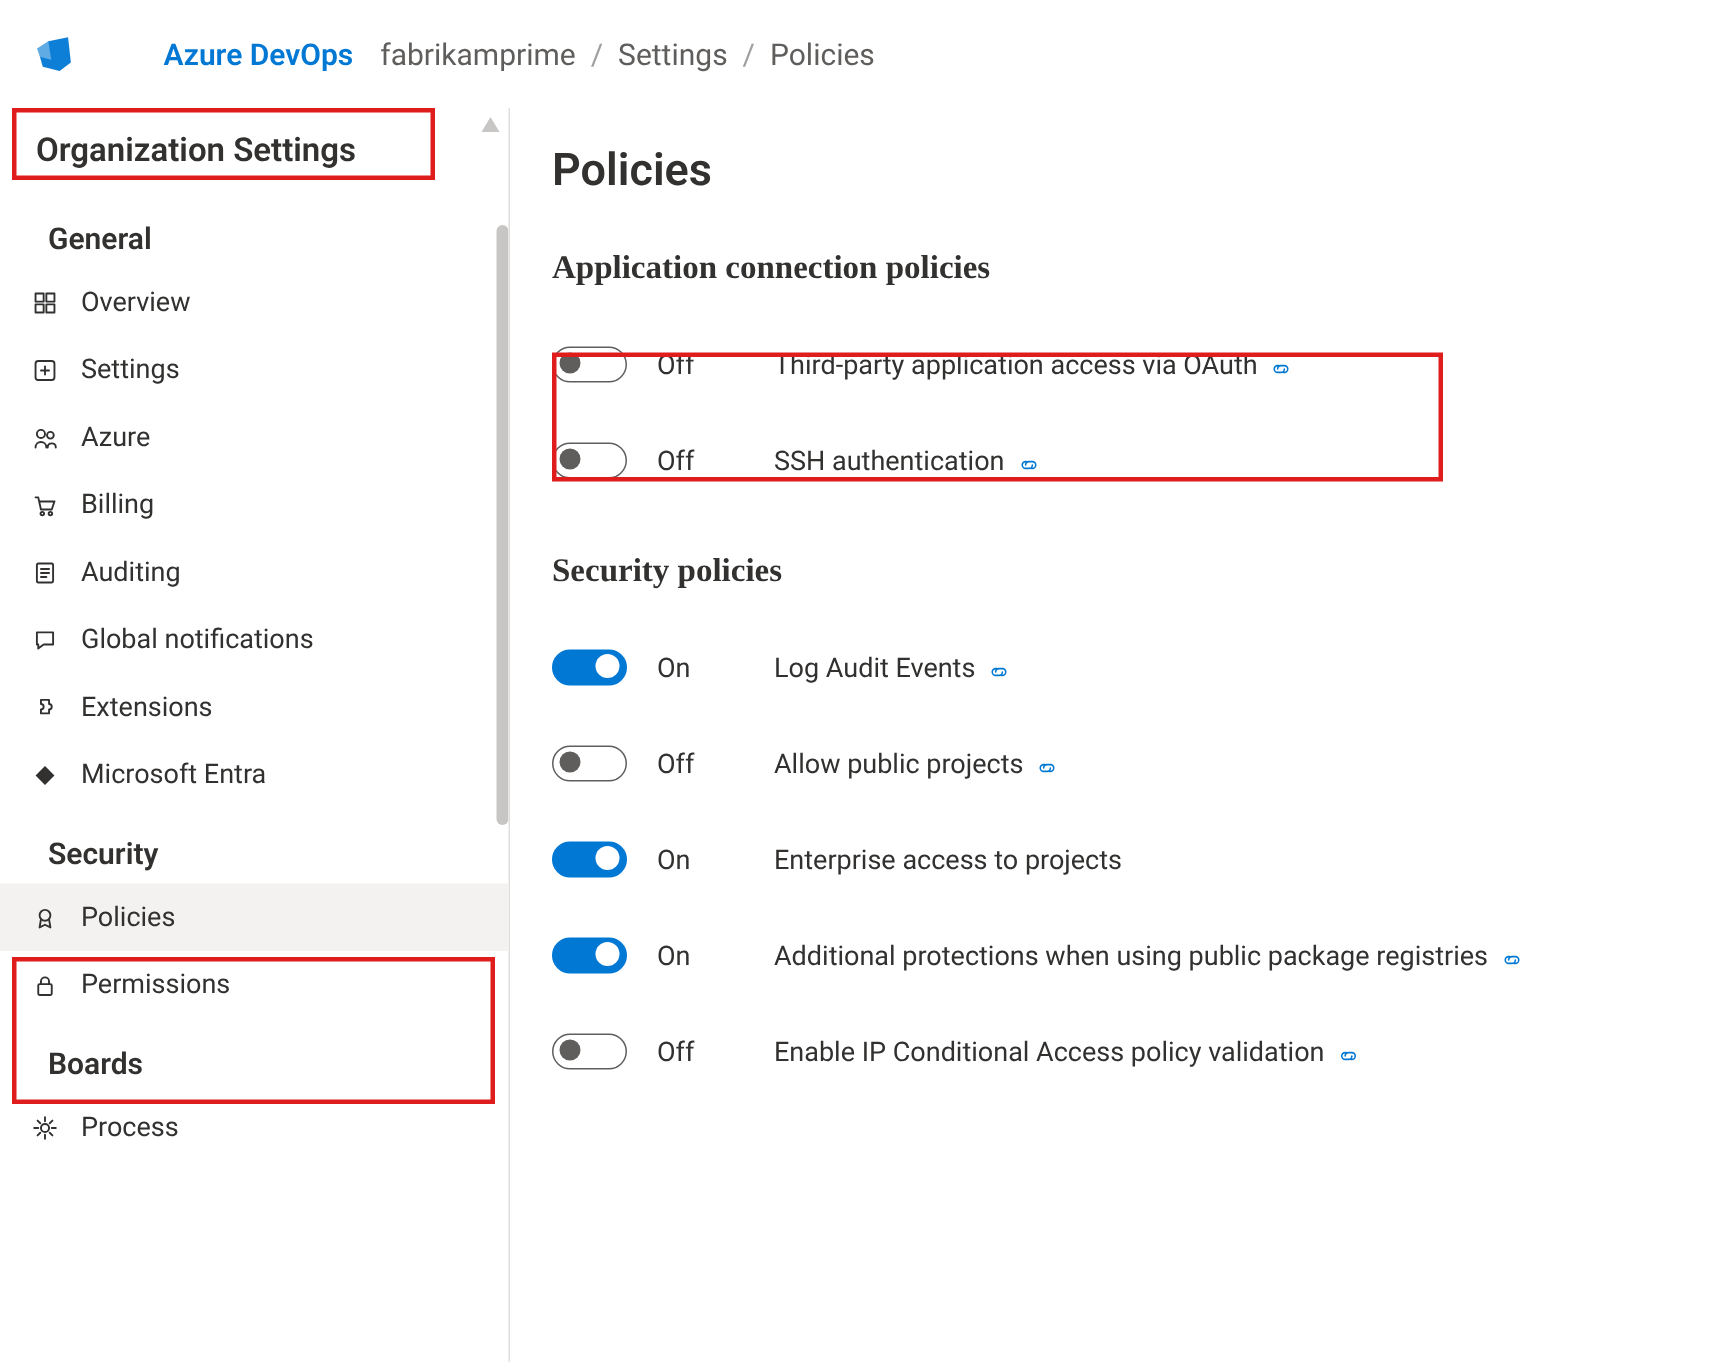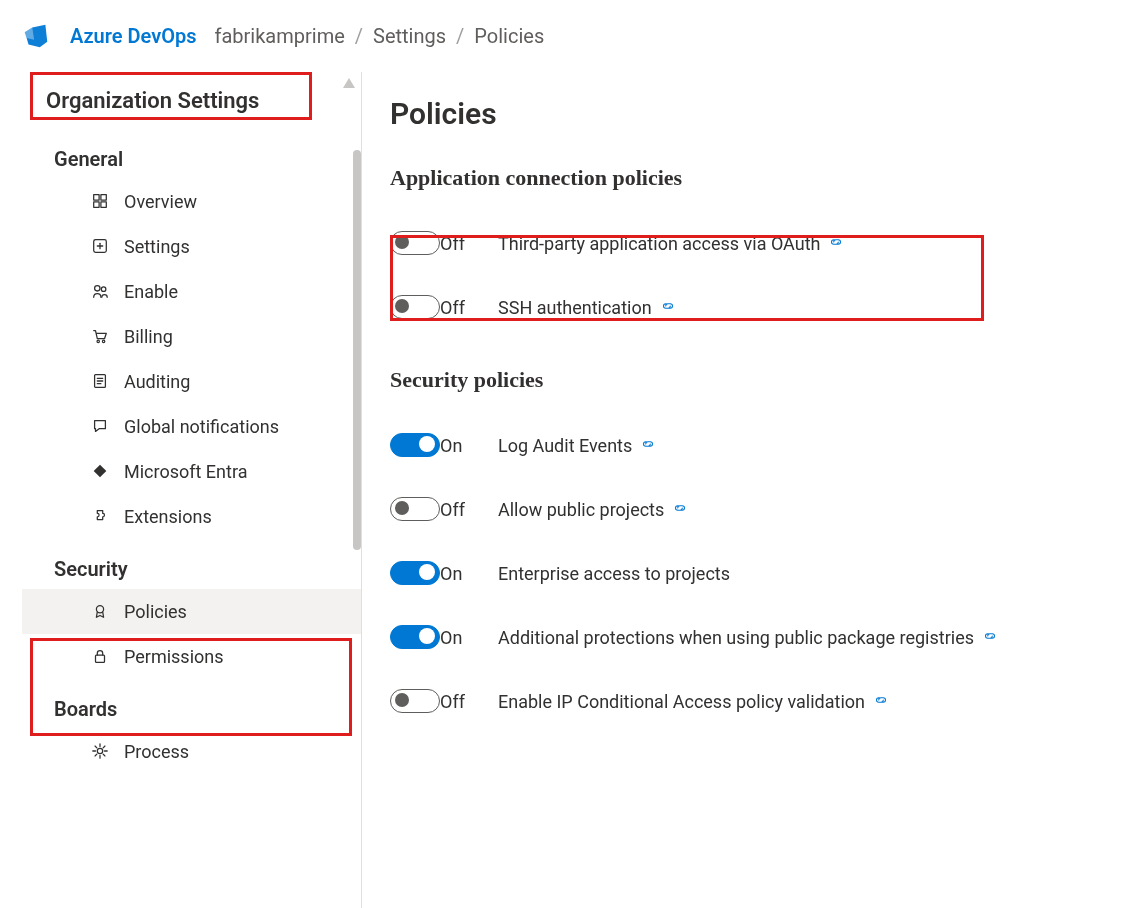--- a/index.html
+++ b/index.html
@@ -22,20 +22,21 @@
   }
   .logo {
     width: 32px; height: 32px;
     display: flex; align-items: center; justify-content: center;
   }
   .brand {
     color: #0078d4;
     font-weight: 600;
     font-size: 20px;
     cursor: pointer;
+    margin-left: 39px;
   }
   .crumbs {
     display: flex;
     align-items: center;
     gap: 10px;
     font-size: 20px;
     color: #605e5c;
   }
   .crumb-sep { color: #a19f9d; }
   .crumb { cursor: pointer; }
@@ -43,21 +44,20 @@
   .body {
     display: flex;
     height: calc(908px - 72px);
   }
   .sidebar {
     width: 340px;
     border-right: 1px solid #e1dfdd;
     padding: 8px 0 0 0;
     position: relative;
     overflow: hidden;
-    margin-left: 22px;
   }
   .scroll-arrow {
     position: absolute;
     top: 6px; right: 6px;
     width: 0; height: 0;
     border-left: 6px solid transparent;
     border-right: 6px solid transparent;
     border-bottom: 10px solid #c8c6c4;
   }
   .sb-scrollbar {
@@ -86,23 +86,23 @@
     font-weight: 600;
     padding: 8px 20px 16px 24px;
   }
   .sb-section-heading {
     font-size: 20px;
     font-weight: 600;
     padding: 18px 20px 8px 32px;
   }
   .sb-item {
     display: flex;
-    align-items: flex-start;
+    align-items: center;
     gap: 14px;
-    padding: 12px 20px 12px 68px;
+    padding: 12px 20px 12px 20px;
     font-size: 18px;
     cursor: pointer;
   }
   .sb-item.active {
     background: #f3f2f1;
   }
   .sb-icon {
     width: 20px; height: 20px;
     display: flex; align-items: center; justify-content: center;
     flex-shrink: 0;
@@ -119,20 +119,21 @@
   }
   .section-heading {
     font-size: 22px;
     font-weight: 600;
     margin-bottom: 20px;
     font-family: Liberation Serif, serif;
   }
   .policy-row {
     display: flex;
     align-items: center;
+    gap: 20px;
     padding: 20px 0;
     position: relative;
   }
   .toggle {
     width: 50px; height: 24px;
     border-radius: 12px;
     border: 1.5px solid #605e5c;
     position: relative;
     cursor: pointer;
     background: #fff;
@@ -154,21 +155,21 @@
     left: auto; right: 4px;
     width: 16px; height: 16px; top: 2px;
   }
   .toggle-label {
     font-size: 18px;
     width: 58px;
   }
   .policy-label {
     font-size: 18px;
     display: flex;
-    align-items: center;
+    align-items: flex-end;
     gap: 8px;
   }
   .link-icon {
     display: inline-flex;
     width: 16px; height: 14px;
     color: #0078d4;
   }
   .section-spacer { height: 28px; }
   .highlight-box-oauth {
     position: absolute;
@@ -232,21 +233,21 @@
         </div>
         <div class="sb-item">
           <span class="sb-icon">
             <svg viewBox="0 0 20 20" width="18" height="18">
               <circle cx="7" cy="7" r="3" stroke="#323130" stroke-width="1.4" fill="none" stroke-linecap="round" stroke-linejoin="round"></circle>
               <circle cx="14" cy="8" r="2.5" stroke="#323130" stroke-width="1.4" fill="none" stroke-linecap="round" stroke-linejoin="round"></circle>
               <path d="M3 17c0-2.5 2-4 4-4s4 1.5 4 4" stroke="#323130" stroke-width="1.4" fill="none" stroke-linecap="round" stroke-linejoin="round"></path>
               <path d="M12 17c0-2 1.5-3 3-3s3 1 3 3" stroke="#323130" stroke-width="1.4" fill="none" stroke-linecap="round" stroke-linejoin="round"></path>
             </svg>
           </span>
-          <span>Enable</span>
+          <span>Azure</span>
         </div>
         <div class="sb-item">
           <span class="sb-icon">
             <svg viewBox="0 0 20 20" width="18" height="18">
               <path d="M3 4h2l2 9h8l2-6H6" stroke="#323130" stroke-width="1.4" fill="none" stroke-linecap="round" stroke-linejoin="round"></path>
               <circle cx="8" cy="16" r="1.3" stroke="#323130" stroke-width="1.4" fill="none" stroke-linecap="round" stroke-linejoin="round"></circle>
               <circle cx="14" cy="16" r="1.3" stroke="#323130" stroke-width="1.4" fill="none" stroke-linecap="round" stroke-linejoin="round"></circle>
             </svg>
           </span>
           <span>Billing</span>
@@ -266,32 +267,32 @@
           <span class="sb-icon">
             <svg viewBox="0 0 20 20" width="18" height="18">
               <path d="M4 4h12v9H9l-4 3v-3H4z" stroke="#323130" stroke-width="1.4" fill="none" stroke-linecap="round" stroke-linejoin="round"></path>
             </svg>
           </span>
           <span>Global notifications</span>
         </div>
         <div class="sb-item">
           <span class="sb-icon">
             <svg viewBox="0 0 20 20" width="18" height="18">
+              <path d="M7 4h6v3a2 2 0 1 1 0 4v3H7v-3a2 2 0 1 0 0-4z" stroke="#323130" stroke-width="1.4" fill="none" stroke-linecap="round" stroke-linejoin="round"></path>
+            </svg>
+          </span>
+          <span>Extensions</span>
+        </div>
+        <div class="sb-item">
+          <span class="sb-icon">
+            <svg viewBox="0 0 20 20" width="18" height="18">
               <path d="M10 3l7 7-7 7-7-7z" fill="#323130"></path>
             </svg>
           </span>
           <span>Microsoft Entra</span>
-        </div>
-        <div class="sb-item">
-          <span class="sb-icon">
-            <svg viewBox="0 0 20 20" width="18" height="18">
-              <path d="M7 4h6v3a2 2 0 1 1 0 4v3H7v-3a2 2 0 1 0 0-4z" stroke="#323130" stroke-width="1.4" fill="none" stroke-linecap="round" stroke-linejoin="round"></path>
-            </svg>
-          </span>
-          <span>Extensions</span>
         </div>
         <div class="sb-section-heading">Security</div>
         <div class="sb-item active">
           <span class="sb-icon">
             <svg viewBox="0 0 20 20" width="18" height="18">
               <circle cx="10" cy="8" r="4" stroke="#323130" stroke-width="1.4" fill="none" stroke-linecap="round" stroke-linejoin="round"></circle>
               <path d="M7 11l-1 6 4-2 4 2-1-6" stroke="#323130" stroke-width="1.4" fill="none" stroke-linecap="round" stroke-linejoin="round"></path>
             </svg>
           </span>
           <span>Policies</span>

